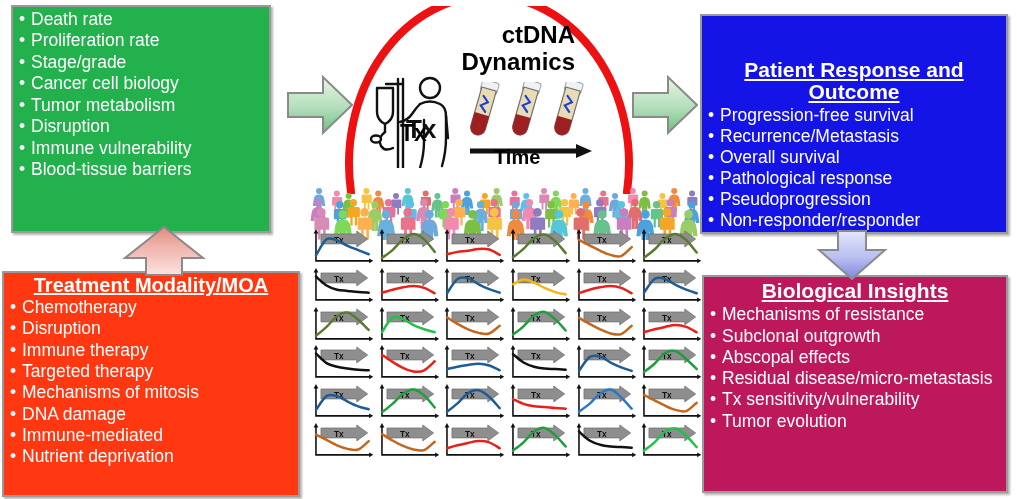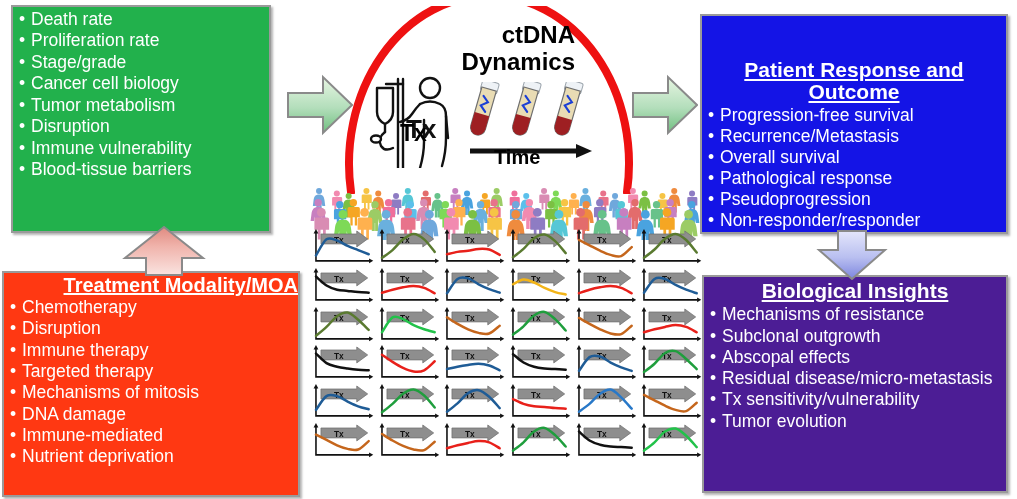--- a/index.html
+++ b/index.html
@@ -15,32 +15,32 @@
   .box li .txt{flex:1 1 auto;}
 
   
   #bio-factors{left:11px;top:5px;width:260px;height:228px;background:#22b14c;}
   #bio-factors .title{font-size:21px;padding-top:4px;}
   #bio-factors ul{margin-top:3px;}
   #bio-factors li{font-size:17.5px;margin-bottom:2.6px;}
 
   
   #treatment{left:2px;top:271px;width:298px;height:226px;background:#ff3812;}
-  #treatment .title{font-size:20px;padding-top:2px;text-align:right;}
+  #treatment .title{font-size:20px;padding-top:2px;}
   #treatment ul{margin-top:2px;}
   #treatment li{font-size:17.5px;margin-bottom:2.4px;}
 
   
   #patient-response{left:700px;top:14px;width:308px;height:220px;background:#1414e6;}
   #patient-response .title{font-size:21px;padding-top:3px;margin-top:40px;}
   #patient-response ul{margin-top:2px;}
   #patient-response li{font-size:17.5px;margin-bottom:2.2px;}
 
   
-  #bio-insights{left:702px;top:275px;width:306px;height:218px;background:#4c1d95;}
+  #bio-insights{left:702px;top:275px;width:306px;height:218px;background:#be185d;}
   #bio-insights .title{font-size:21px;padding-top:3px;}
   #bio-insights ul{margin-top:3px;}
   #bio-insights li{font-size:17.5px;margin-bottom:2.4px;}
 
   
   .arrow{position:absolute;}
   #arrow-left-in{left:287px;top:73px;width:66px;height:64px;}
   #arrow-right-out{left:632px;top:73px;width:66px;height:64px;}
   #arrow-up{left:122px;top:226px;width:84px;height:50px;}
   #arrow-down{left:816px;top:230px;width:72px;height:50px;}

